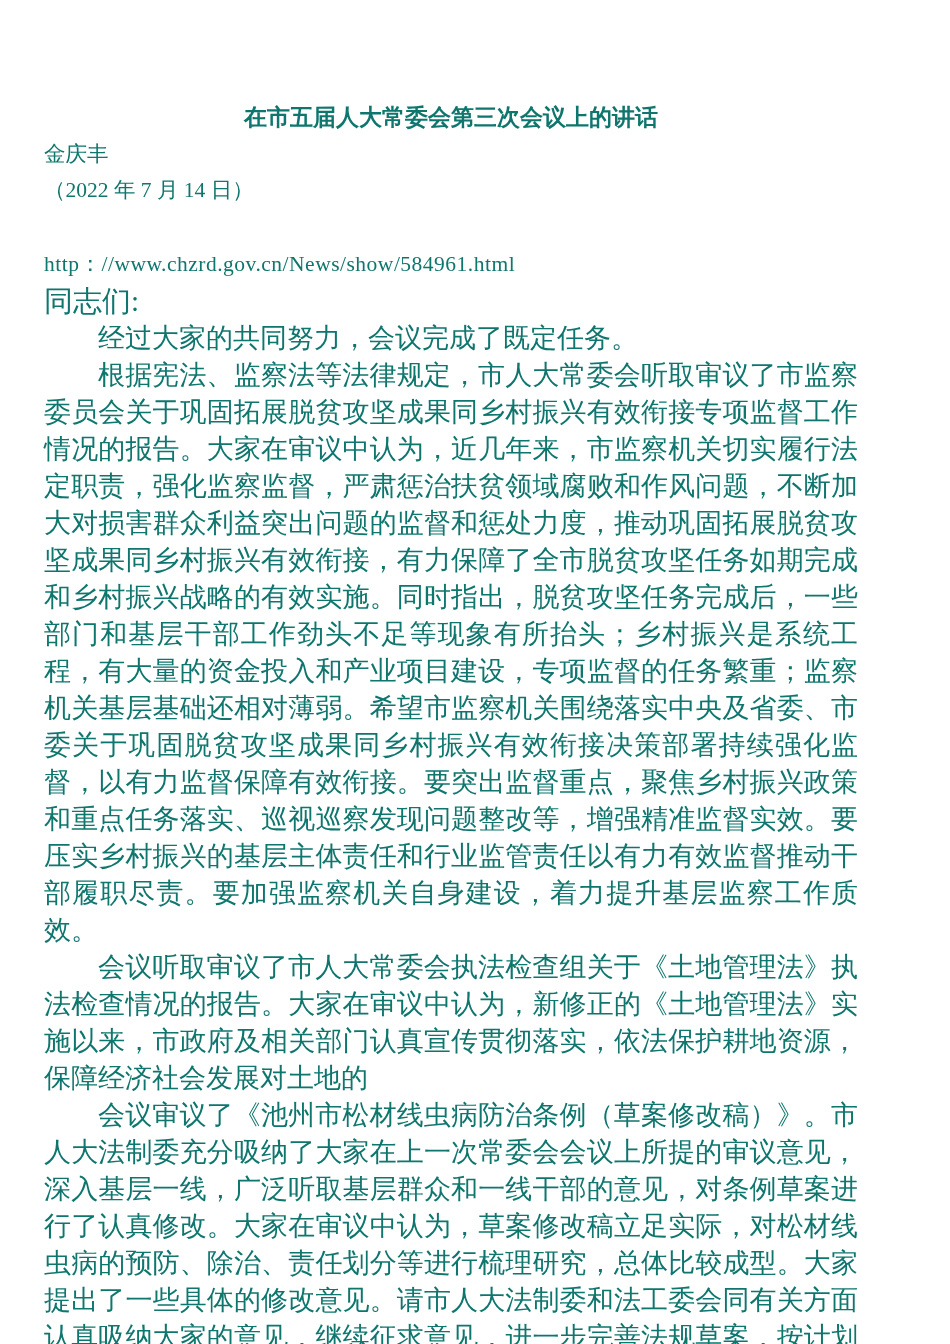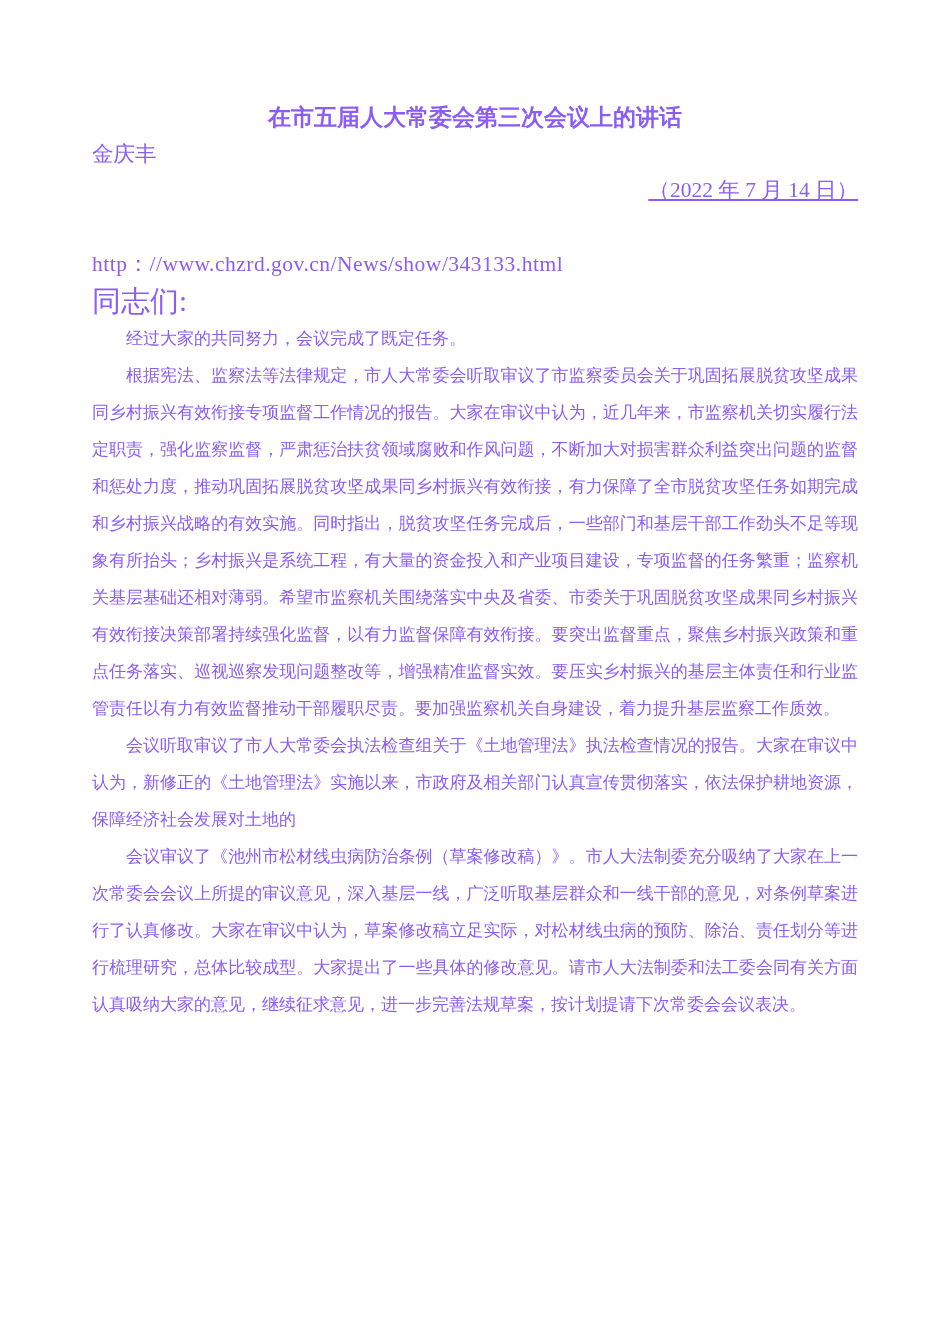--- a/index.html
+++ b/index.html
@@ -6,71 +6,70 @@
     margin: 0;
     padding: 0;
     background: #ffffff;
   }
   .page {
     width: 950px;
     height: 1344px;
     box-sizing: border-box;
     margin: 0 auto;
     background: #ffffff;
-    color: #8b5cf6;
-    padding: 100px 92px 40px 92px;
+    color: #0f766e;
+    padding: 100px 92px 40px 44px;
     font-family: "Liberation Serif", "DejaVu Serif", serif;
     overflow: hidden;
   }
   .doc-title {
     font-size: 23px;
     font-weight: bold;
     text-align: center;
     line-height: 36px;
     margin: 0;
   }
   .doc-author {
     font-size: 21.5px;
     text-align: left;
     line-height: 36px;
   }
   .doc-date {
     font-size: 21.5px;
-    text-align: right;
+    text-align: left;
     line-height: 36px;
-    text-decoration: underline;
   }
   .doc-url {
     margin-top: 38px;
     font-size: 21.5px;
     line-height: 37px;
     letter-spacing: 0.5px;
     word-break: break-all;
   }
   .salutation {
     font-size: 29px;
     line-height: 37px;
   }
   .body-paragraph {
     margin: 0;
-    font-size: 17px;
+    font-size: 27px;
     line-height: 37px;
     text-indent: 2em;
     text-align: justify;
     text-justify: inter-ideograph;
   }
 </style>
 </head>
 <body>
 
 <div class="page">
   <h1 class="doc-title">在市五届人大常委会第三次会议上的讲话</h1>
   <div class="doc-author">金庆丰</div>
   <div class="doc-date">（2022 年 7 月 14 日）</div>
 
-  <div class="doc-url">http：//www.chzrd.gov.cn/News/show/343133.html</div>
+  <div class="doc-url">http：//www.chzrd.gov.cn/News/show/584961.html</div>
   <div class="salutation">同志们:</div>
 
   <p class="body-paragraph">经过大家的共同努力，会议完成了既定任务。</p>
   <p class="body-paragraph">根据宪法、监察法等法律规定，市人大常委会听取审议了市监察委员会关于巩固拓展脱贫攻坚成果同乡村振兴有效衔接专项监督工作情况的报告。大家在审议中认为，近几年来，市监察机关切实履行法定职责，强化监察监督，严肃惩治扶贫领域腐败和作风问题，不断加大对损害群众利益突出问题的监督和惩处力度，推动巩固拓展脱贫攻坚成果同乡村振兴有效衔接，有力保障了全市脱贫攻坚任务如期完成和乡村振兴战略的有效实施。同时指出，脱贫攻坚任务完成后，一些部门和基层干部工作劲头不足等现象有所抬头；乡村振兴是系统工程，有大量的资金投入和产业项目建设，专项监督的任务繁重；监察机关基层基础还相对薄弱。希望市监察机关围绕落实中央及省委、市委关于巩固脱贫攻坚成果同乡村振兴有效衔接决策部署持续强化监督，以有力监督保障有效衔接。要突出监督重点，聚焦乡村振兴政策和重点任务落实、巡视巡察发现问题整改等，增强精准监督实效。要压实乡村振兴的基层主体责任和行业监管责任以有力有效监督推动干部履职尽责。要加强监察机关自身建设，着力提升基层监察工作质效。</p>
   <p class="body-paragraph">会议听取审议了市人大常委会执法检查组关于《土地管理法》执法检查情况的报告。大家在审议中认为，新修正的《土地管理法》实施以来，市政府及相关部门认真宣传贯彻落实，依法保护耕地资源，保障经济社会发展对土地的</p>
   <p class="body-paragraph">会议审议了《池州市松材线虫病防治条例（草案修改稿）》。市人大法制委充分吸纳了大家在上一次常委会会议上所提的审议意见，深入基层一线，广泛听取基层群众和一线干部的意见，对条例草案进行了认真修改。大家在审议中认为，草案修改稿立足实际，对松材线虫病的预防、除治、责任划分等进行梳理研究，总体比较成型。大家提出了一些具体的修改意见。请市人大法制委和法工委会同有关方面认真吸纳大家的意见，继续征求意见，进一步完善法规草案，按计划提请下次常委会会议表决。</p>
 </div>
 
 </body></html>

